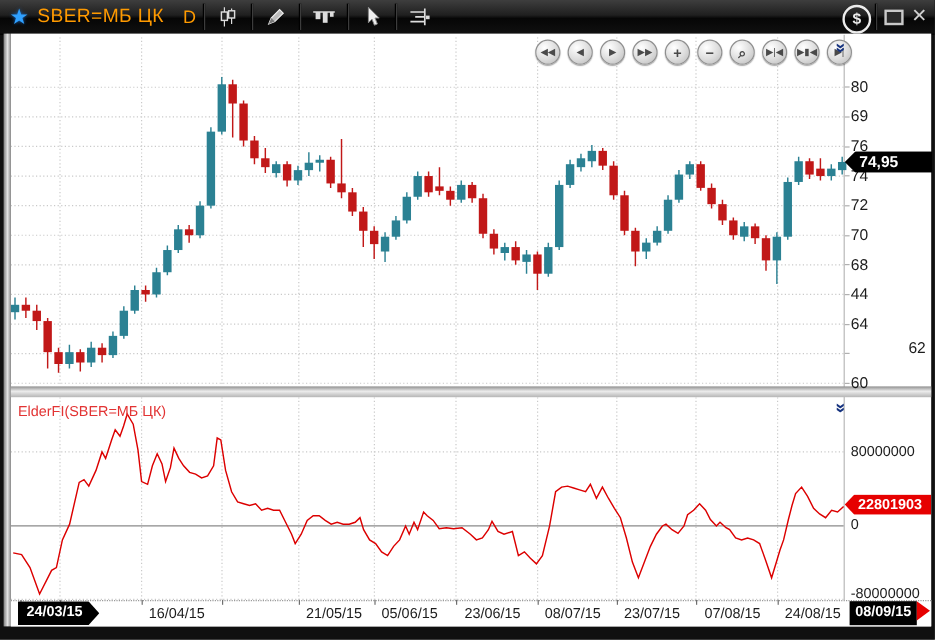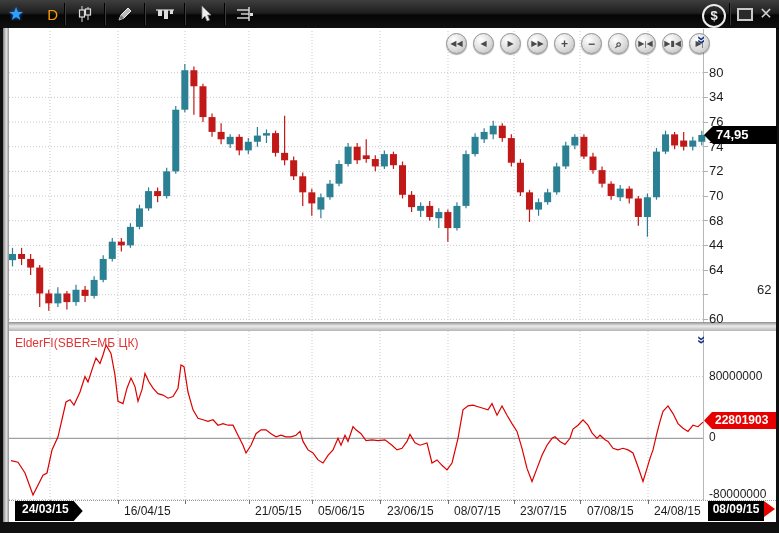--- a/index.html
+++ b/index.html
@@ -65,20 +65,21 @@
     color:#fff;font-size:12px;font-weight:bold;line-height:17px;padding-left:11px;
     box-sizing:border-box;z-index:7;}
 </style>
 </head>
 <body>
 
 <div id="app">
 
   <div id="titlebar">
     <span class="star">★</span>
+    <span class="symbol">SBER=МБ ЦК</span>
     <span class="period">D</span>
     <span class="tb-sep"></span>
     <span class="tool">
       <svg width="18" height="18" viewBox="0 0 18 18">
         <line x1="6" y1="1" x2="6" y2="17" stroke="#ddd" stroke-width="1"></line>
         <rect x="3.5" y="5" width="5" height="7" fill="#222" stroke="#ddd" stroke-width="1.2"></rect>
         <line x1="12" y1="2" x2="12" y2="15" stroke="#ddd" stroke-width="1"></line>
         <rect x="9.5" y="4" width="5" height="6" fill="#222" stroke="#ddd" stroke-width="1.2"></rect>
       </svg>
     </span>
@@ -361,21 +362,21 @@
   <div id="price-flag">74,95</div>
   <div id="ind-flag">22801903</div>
 
   <div id="first-date-badge" class="badge">24/03/15</div>
   <div id="last-date-badge" class="badge">08/09/15</div>
   <div id="last-date-arrow"></div>
 
 <div class="ytick-mark" style="top: 72.2px;"></div>
     <div class="ytick" style="top: 64.7px;">80</div>
     <div class="ytick-mark" style="top: 96.866px;"></div>
-    <div class="ytick" style="top: 89.366px;">34</div>
+    <div class="ytick" style="top: 89.366px;">69</div>
     <div class="ytick-mark" style="top: 121.532px;"></div>
     <div class="ytick" style="top: 114.032px;">76</div>
     <div class="ytick-mark" style="top: 146.198px;"></div>
     <div class="ytick" style="top: 138.698px;">74</div>
     <div class="ytick-mark" style="top: 170.864px;"></div>
     <div class="ytick" style="top: 163.364px;">72</div>
     <div class="ytick-mark" style="top: 195.53px;"></div>
     <div class="ytick" style="top: 188.03px;">70</div>
     <div class="ytick-mark" style="top: 220.196px;"></div>
     <div class="ytick" style="top: 212.696px;">68</div>

